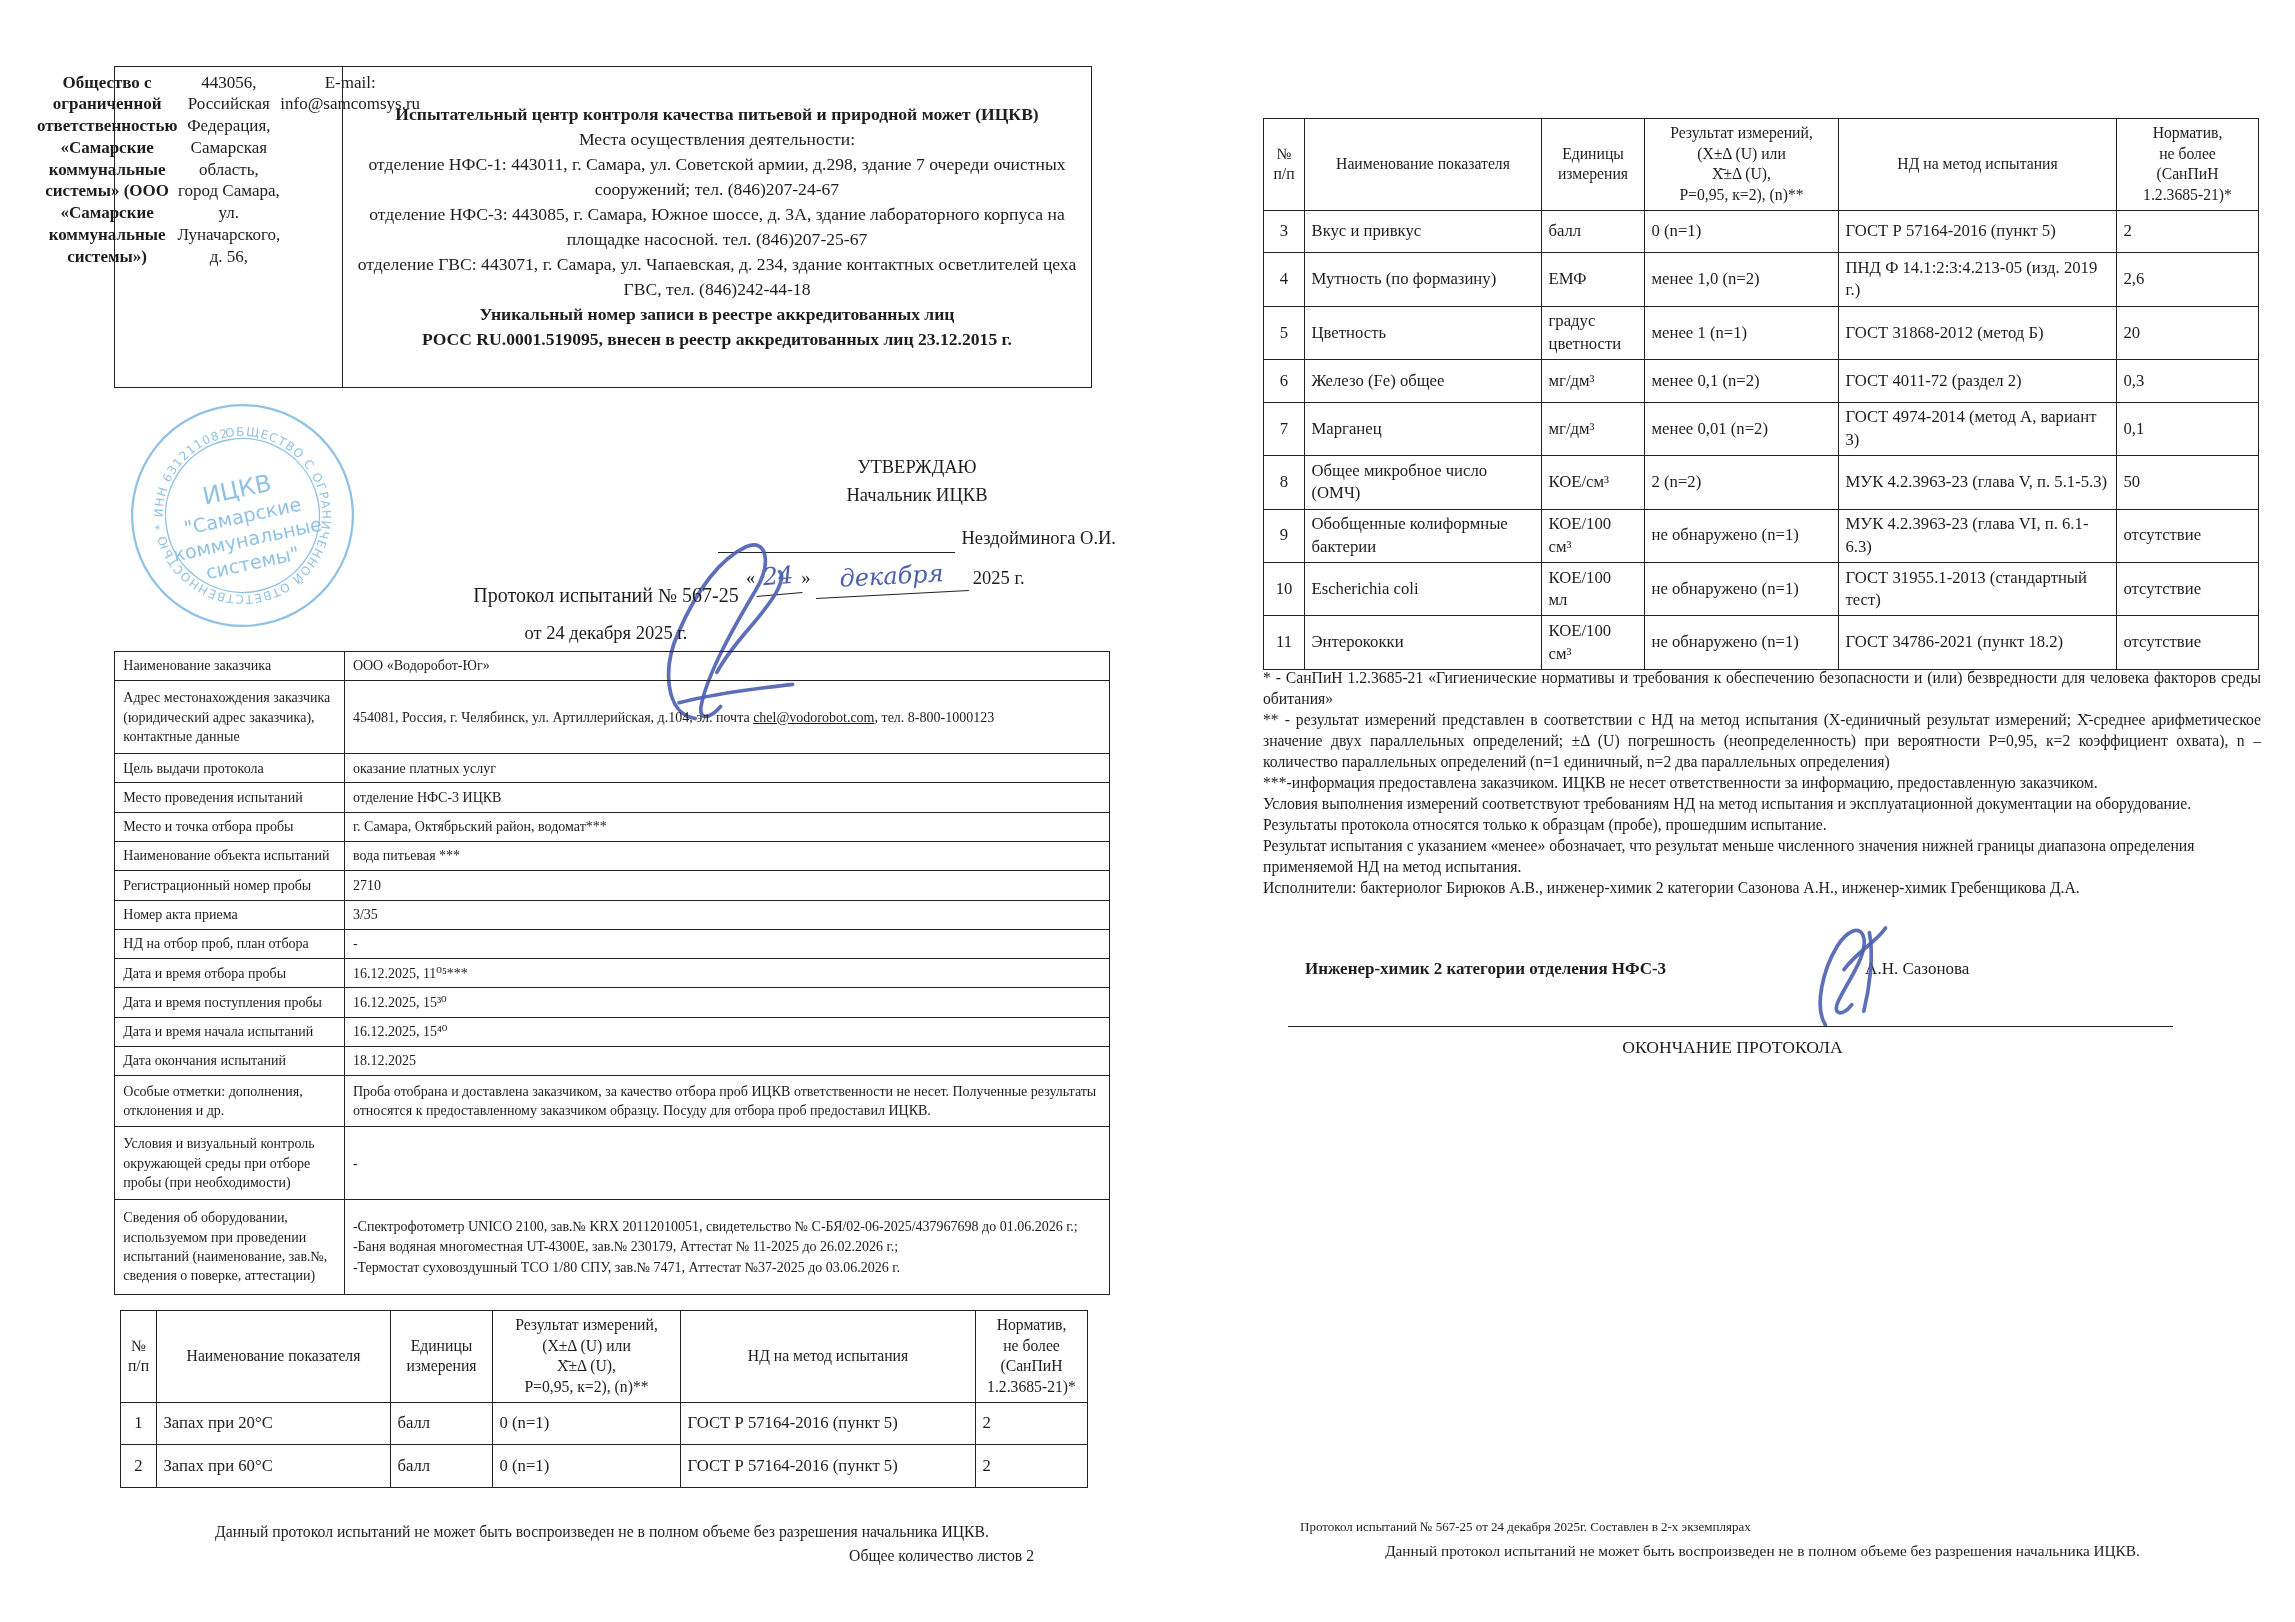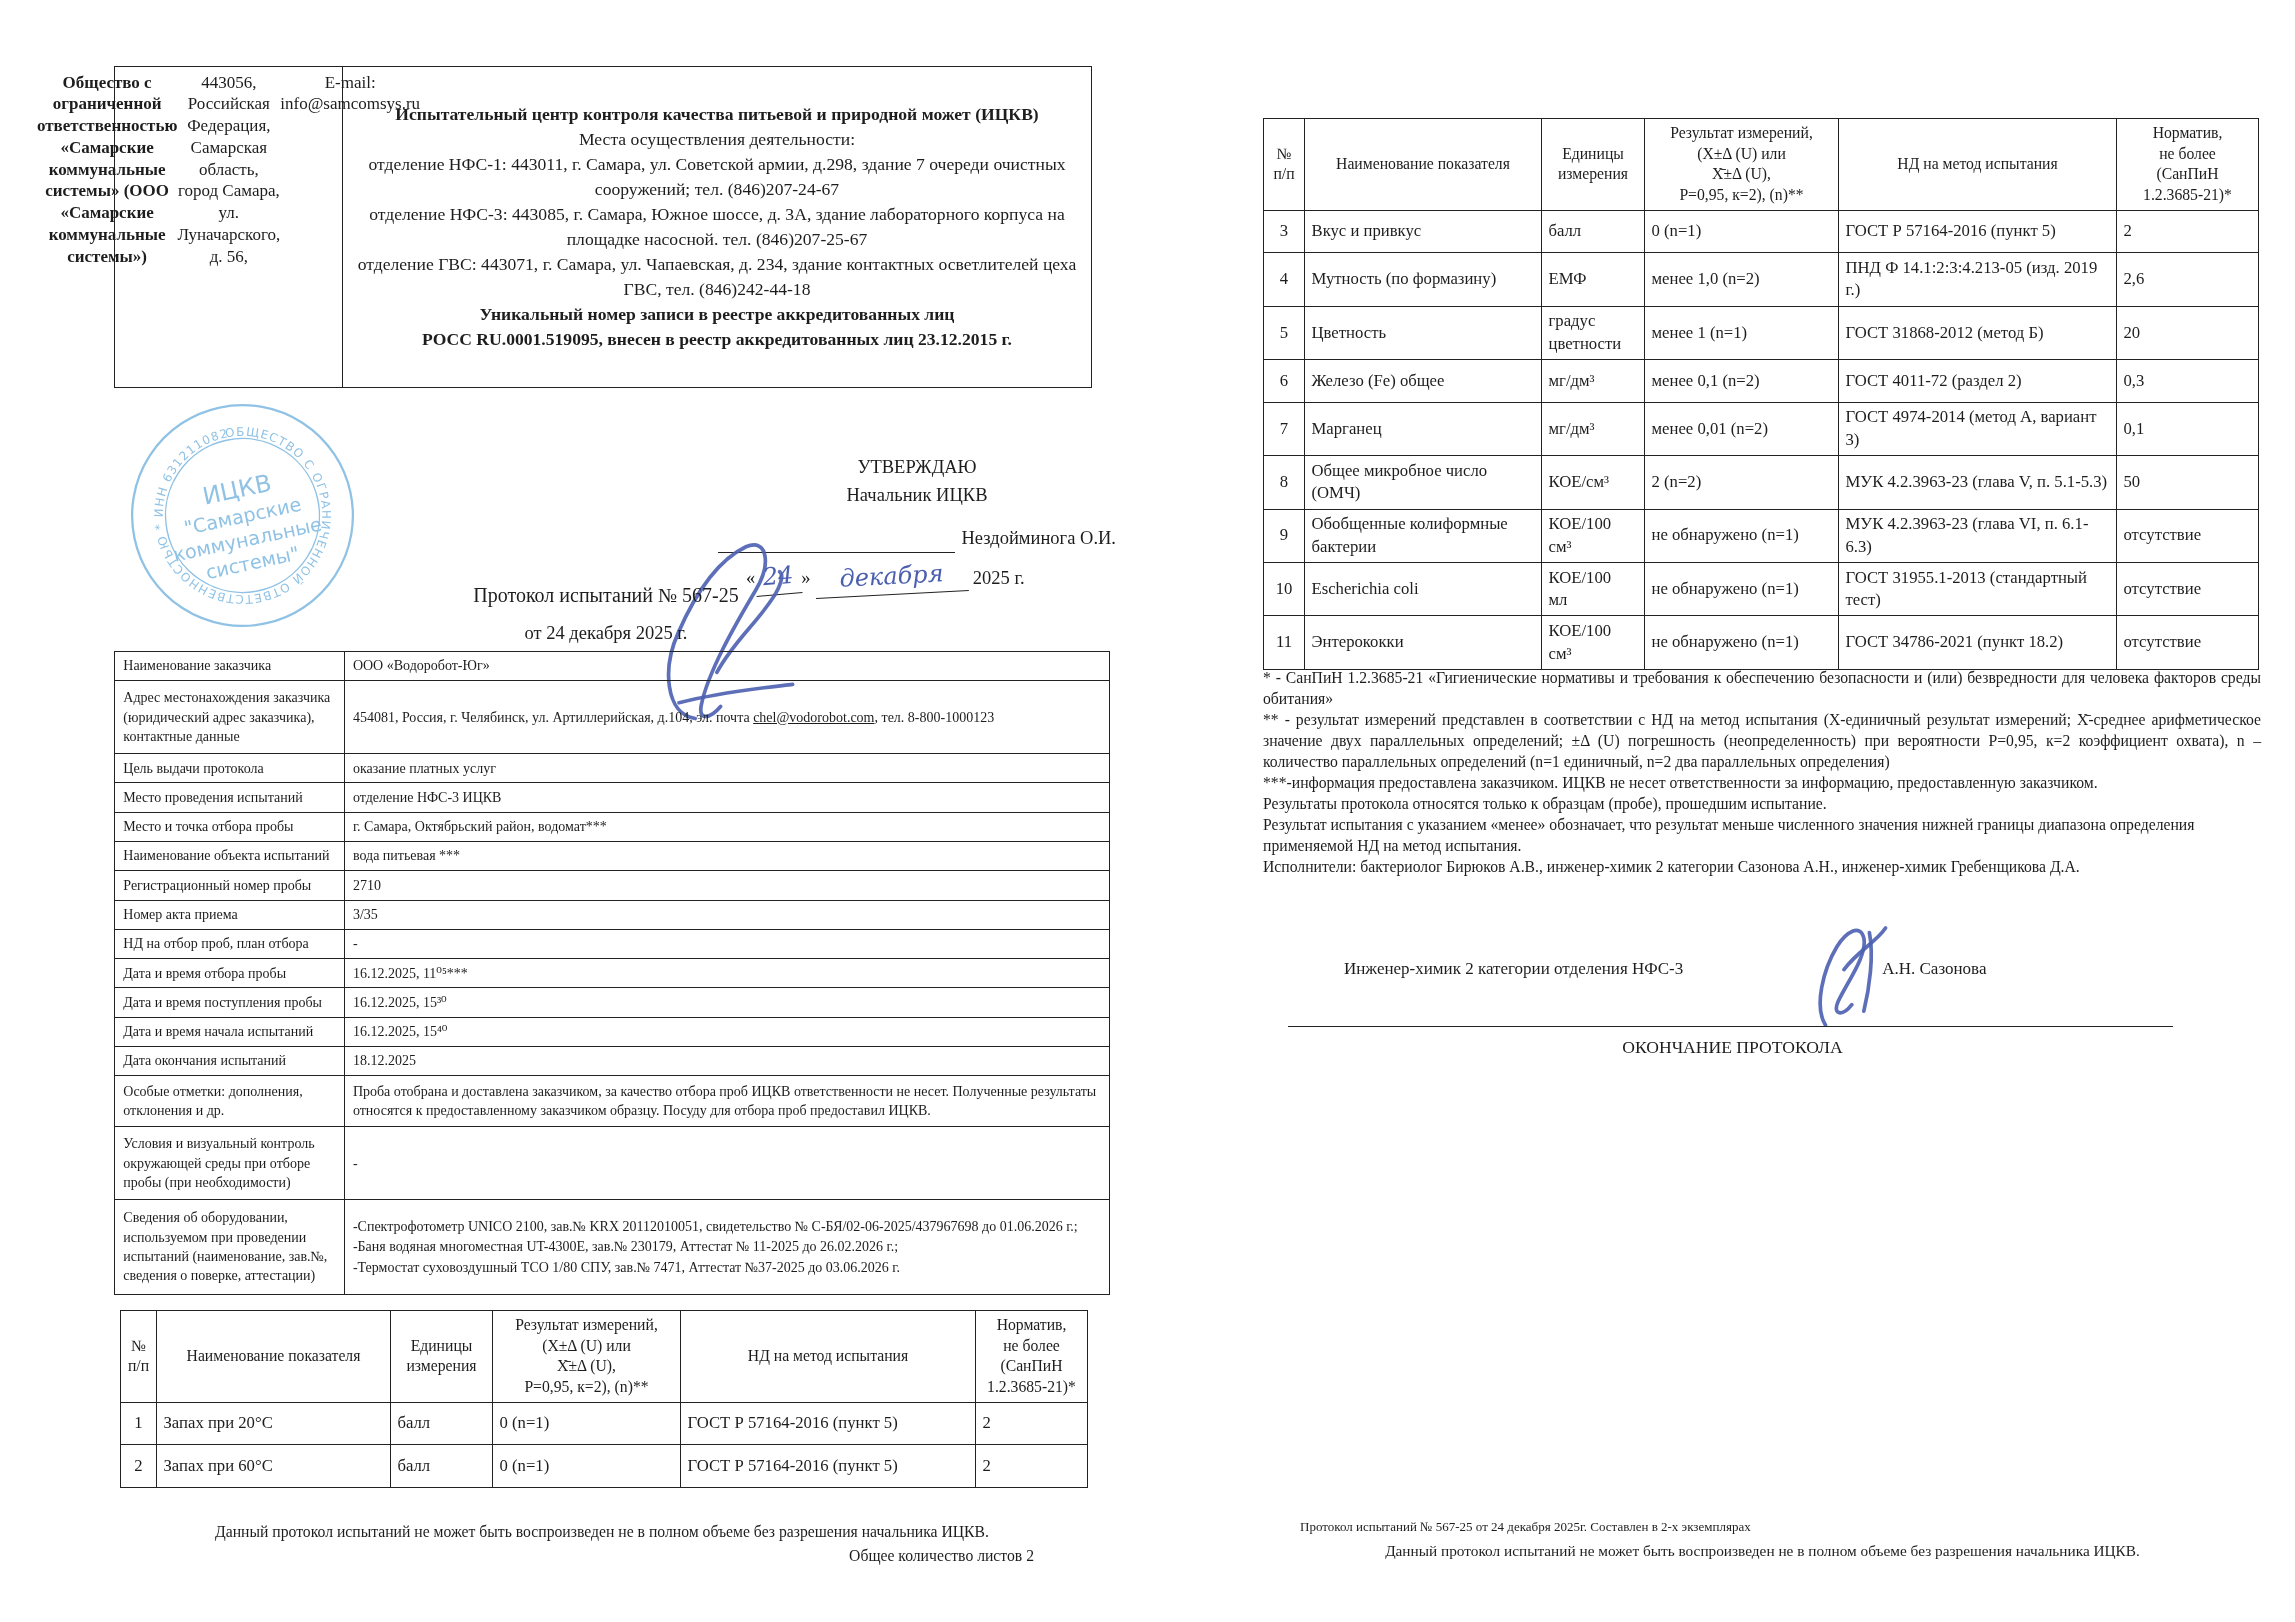--- a/index.html
+++ b/index.html
@@ -55,21 +55,21 @@
   .res2{left:0;top:118px;width:995px;}
 
   
   .f1a{left:0;top:1523px;width:976px;text-align:center;font-size:15.7px;}
   .f1b{left:0;top:1547px;width:976px;text-align:right;padding-right:56px;box-sizing:border-box;font-size:15.7px;}
 
   
   .fnotes{left:0;top:667px;width:998px;font-size:15.7px;line-height:1.34;}
   .fnotes .jf{text-align:justify;}
   .sigrow{left:0;top:959px;width:999px;display:flex;align-items:flex-end;font-size:17px;}
-  .sigrow .pos{margin-left:81px;font-weight:normal;}
+  .sigrow .pos{margin-left:42px;font-weight:bold;}
   .sigrow .nm{margin-left:199px;}
   .sig2{left:537px;top:914px;width:111px;height:125px;}
   .rule{left:25.4px;top:1026px;width:885px;border-top:1.9px solid #222;height:0;}
   .endlbl{left:0;top:1037px;width:939px;text-align:center;font-size:17.6px;}
   .f2a{left:37px;top:1519px;width:925px;font-size:13px;}
   .f2b{left:0;top:1542px;width:999px;text-align:center;font-size:15.3px;}
   .f2c{left:0;top:1565px;width:999px;text-align:right;padding-right:79px;box-sizing:border-box;font-size:15.3px;}
 
   .stamp-text{fill:#74b3de;font-family:"DejaVu Sans",sans-serif;}
 </style>
@@ -361,20 +361,21 @@
         <td>ГОСТ 34786-2021 (пункт 18.2)</td>
         <td>отсутствие</td>
       </tr>
     </tbody>
       </table>
 
     <div class="abs fnotes">
       <div class="jf">* - СанПиН 1.2.3685-21 «Гигиенические нормативы и требования к обеспечению безопасности и (или) безвредности для человека факторов среды обитания»</div>
       <div class="jf">** - результат измерений представлен в соответствии с НД на метод испытания (Х-единичный результат измерений; Х̄-среднее арифметическое значение двух параллельных определений; ±Δ (U) погрешность (неопределенность) при вероятности Р=0,95, к=2 коэффициент охвата), n – количество параллельных определений (n=1 единичный, n=2 два параллельных определения)</div>
       <div>***-информация предоставлена заказчиком. ИЦКВ не несет ответственности за информацию, предоставленную заказчиком.</div>
+      <div>Условия выполнения измерений соответствуют требованиям НД на метод испытания и эксплуатационной документации на оборудование.</div>
       <div>Результаты протокола относятся только к образцам (пробе), прошедшим испытание.</div>
       <div>Результат испытания с указанием «менее» обозначает, что результат меньше численного значения нижней границы диапазона определения применяемой НД на метод испытания.</div>
       <div>Исполнители: бактериолог Бирюков А.В., инженер-химик 2 категории Сазонова А.Н., инженер-химик Гребенщикова Д.А.</div>
     </div>
 
     <div class="abs sigrow">
       <span class="pos">Инженер-химик 2 категории отделения НФС-3</span>
       <span class="nm">А.Н. Сазонова</span>
     </div>
 

